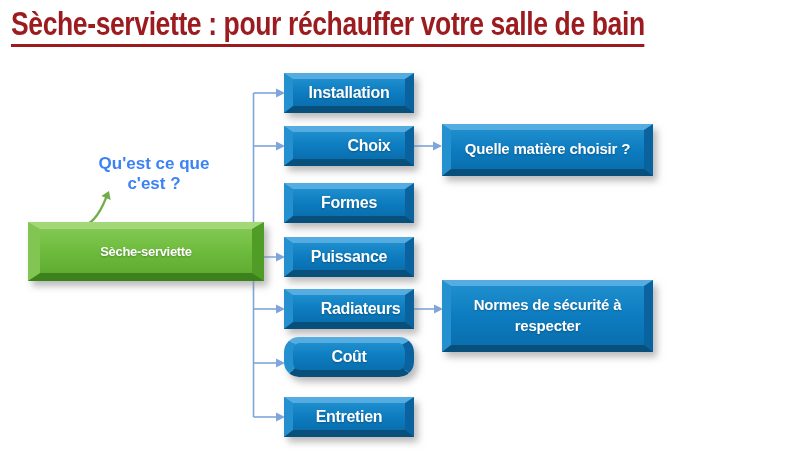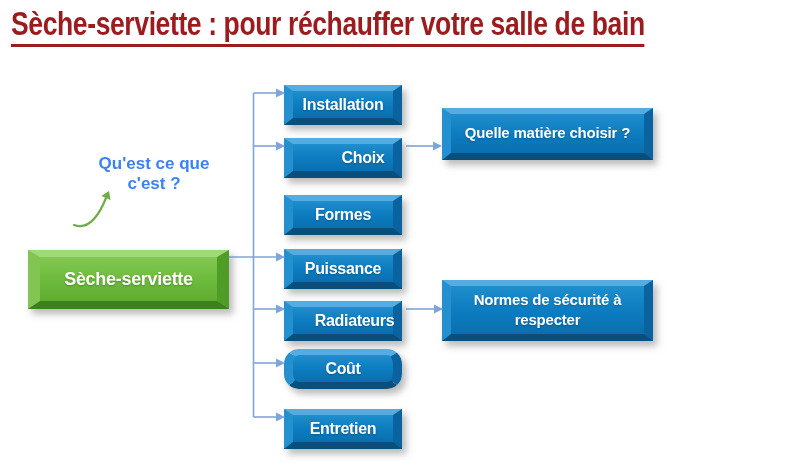--- a/index.html
+++ b/index.html
@@ -23,29 +23,29 @@
   .blue{border-width:6px 9px 7px 9px;
         border-top-color:#54ace1;border-left-color:#2490cf;
         border-right-color:#0a639e;border-bottom-color:#084f7b;
         background:linear-gradient(180deg,#1e8ecd 0%,#0c7bbf 55%,#0a6fae 100%);}
 
   .green{border-width:7px 12px 8px 12px;
         border-top-color:#a3d878;border-left-color:#82c553;
         border-right-color:#4f9d26;border-bottom-color:#3c821c;
         background:linear-gradient(180deg,#82c853 0%,#6cba3c 55%,#5fac31 100%);}
 
-  .root-node{left:28px;top:222px;width:201px;height:59px;font-size:18px;letter-spacing:-0.3px;margin-top:28px;}
+  .root-node{left:28px;top:222px;width:236px;height:59px;font-size:13px;letter-spacing:-0.3px;}
 
-  .lbox{left:284px;width:118px;height:40px;font-size:16px;letter-spacing:-0.3px;margin-top:12px;}
+  .lbox{left:284px;width:130px;height:40px;font-size:16px;letter-spacing:-0.3px;}
   .b1{top:73px;} .b2{top:126px;padding-left:40px;} .b3{top:183px;} .b4{top:237px;}
   .b5{top:289px;padding-left:23px;} .b6{top:337px;border-radius:15px;} .b7{top:397px;}
 
   .rbox{left:442px;width:211px;font-size:15px;letter-spacing:-0.2px;line-height:1.35;padding:0 6px;}
-  .r1{top:108px;height:52px;}
-  .r2{top:280px;height:61px;}
+  .r1{top:124px;height:52px;}
+  .r2{top:280px;height:72px;}
 
   
   .annotation{position:absolute;left:88px;top:154px;width:132px;z-index:2;
               color:#3b82f6;font-weight:bold;font-size:17px;line-height:1.2;text-align:center;}
   .curve{position:absolute;left:62px;top:184px;z-index:2;}
 </style>
 </head>
 <body>
 
 <div class="stage">

